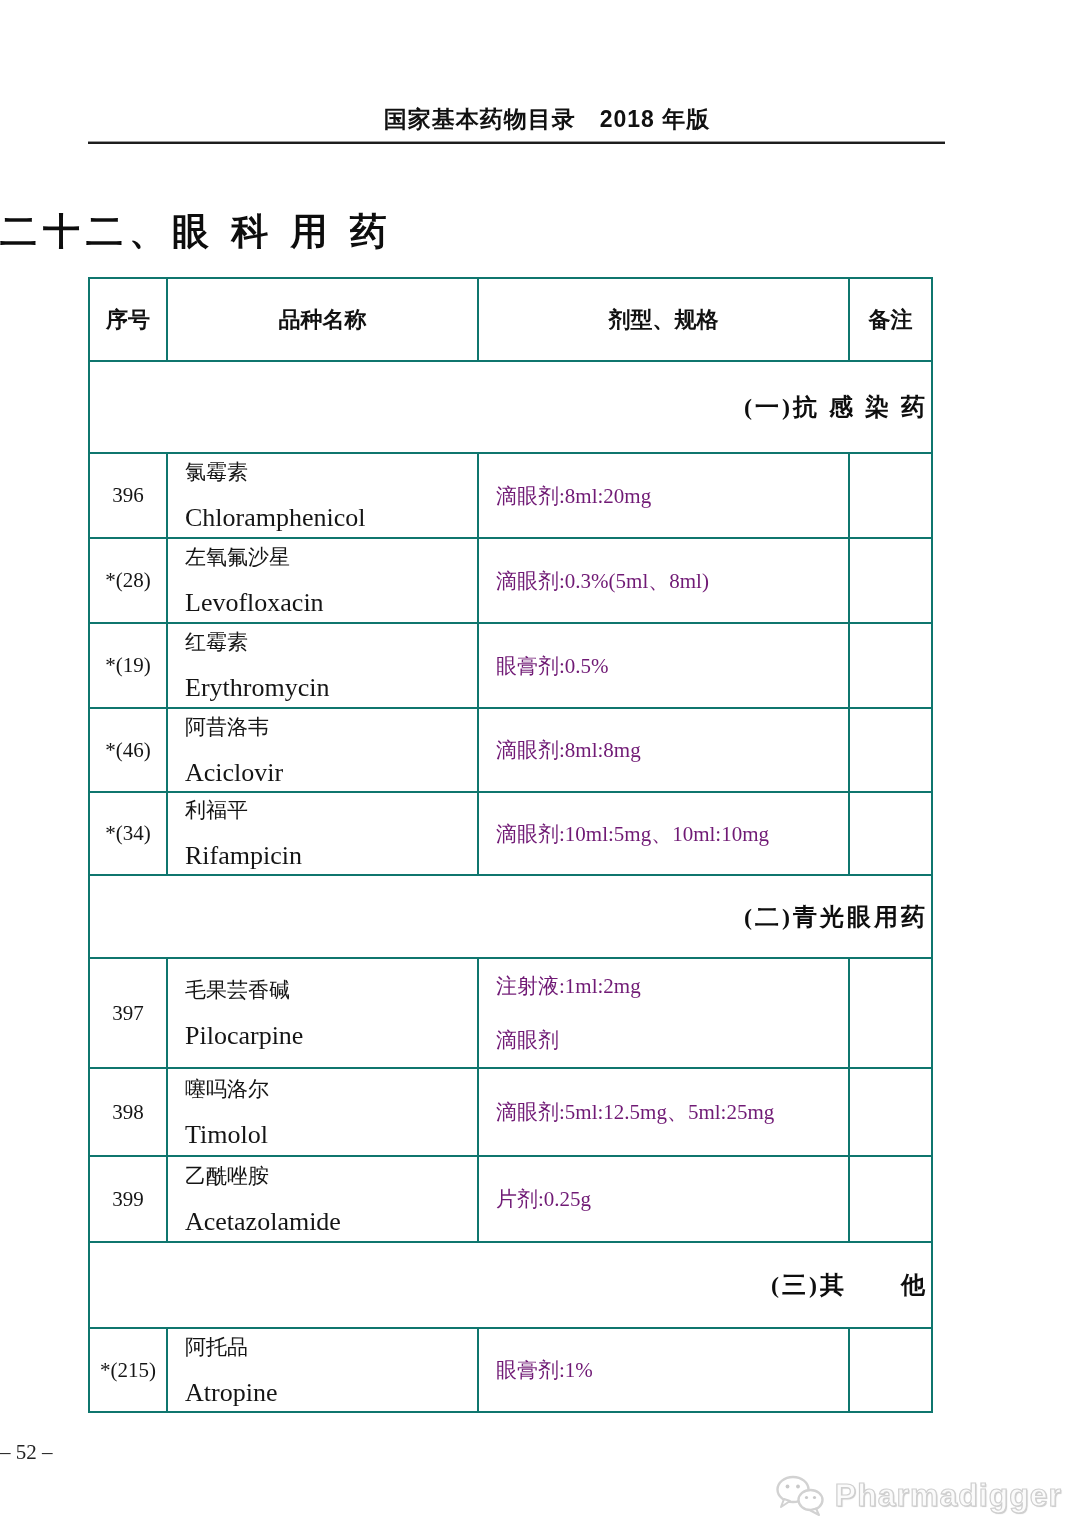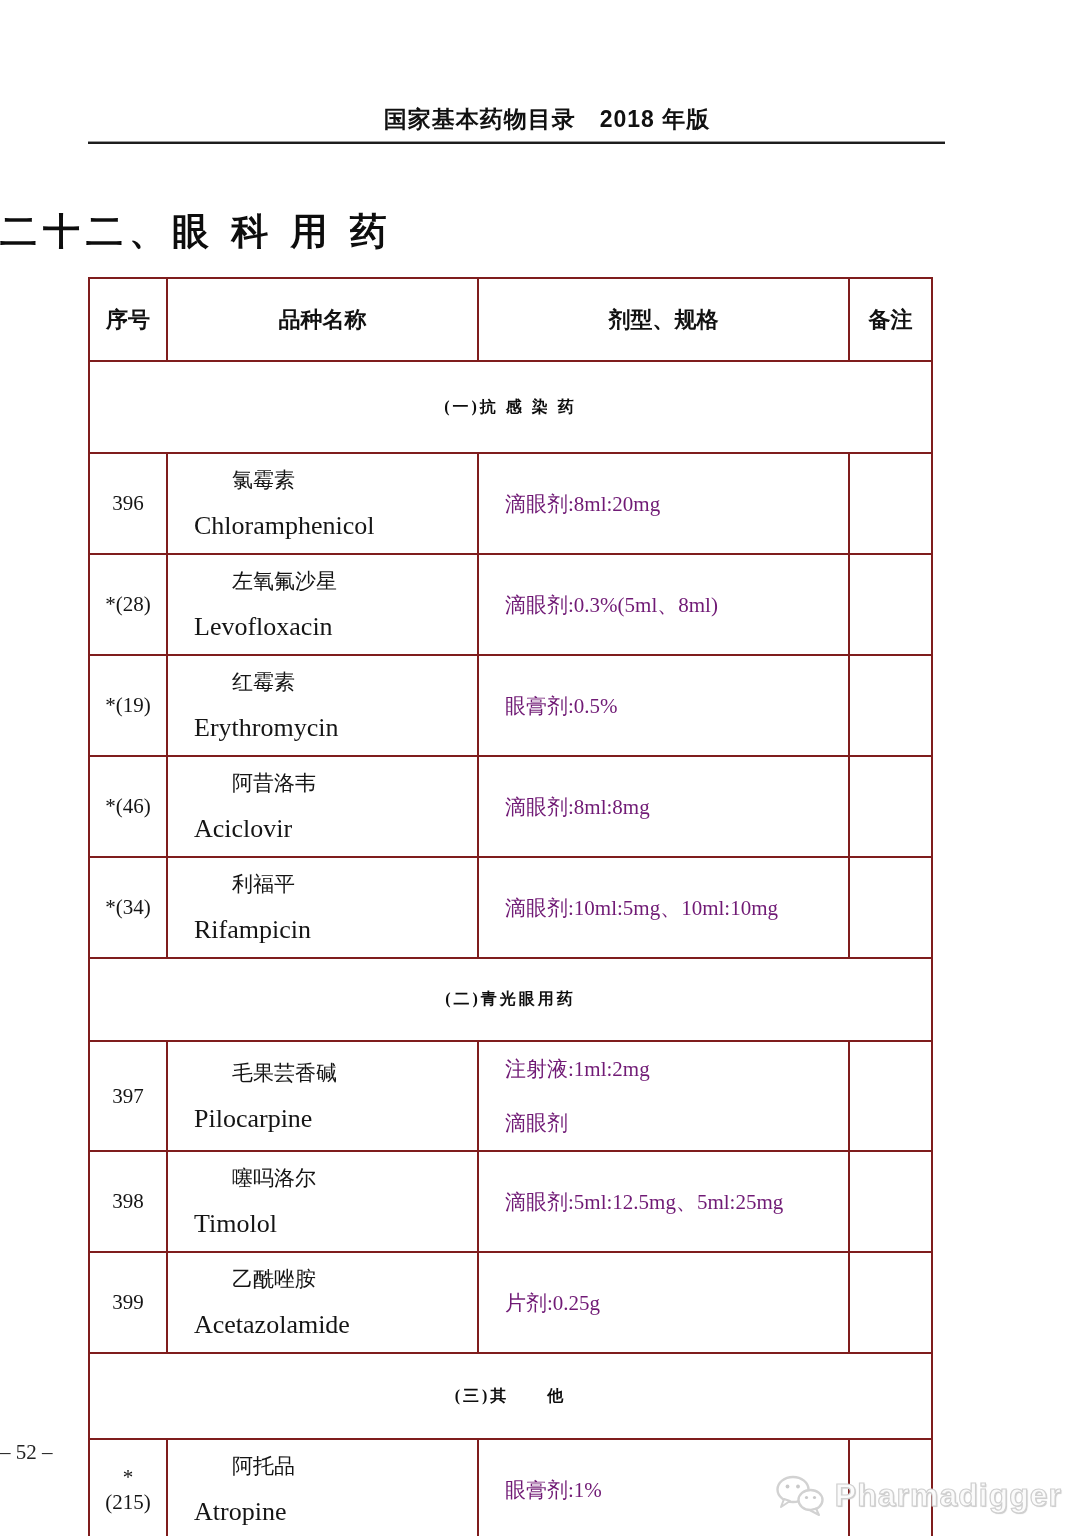--- a/index.html
+++ b/index.html
@@ -20,37 +20,37 @@
   .doc-title {
     position:absolute; top:207px; left:0; width:100%;
     font-family:"Liberation Sans","DejaVu Sans",sans-serif;
     font-weight:bold; font-size:37px; letter-spacing:6px; color:#0d0d0d;
   }
   table.med-table {
     position:absolute; left:88px; top:277px; width:843px;
     border-collapse:collapse; table-layout:fixed;
   }
   .med-table th, .med-table td {
-    border:2px solid #7f1d1d; vertical-align:middle; padding:12px;
+    border:2px solid #0f766e; vertical-align:middle; padding:3px;
   }
   .med-table th {
     font-family:"Liberation Sans","DejaVu Sans",sans-serif;
     font-weight:bold; font-size:22px; text-align:center; color:#111;
   }
   td.section-cell {
-    text-align:center; font-weight:bold; font-size:16px;
+    text-align:right; font-weight:bold; font-size:24px;
     letter-spacing:3px; color:#0e0e0e;
   }
   td.no-cell { text-align:center; font-size:21px; color:#151515; }
   .cellbox {
     display:flex; flex-direction:column; justify-content:center;
     height:100%; padding-left:14px;
   }
   .name-box { gap:17px; }
-  .name-cn { font-size:21px; color:#151515;margin-left:38px; }
+  .name-cn { font-size:21px; color:#151515; }
   .name-en { font-size:26px; color:#151515; }
   .spec-box { gap:26px; }
   .spec-line { font-size:21px; color:#701a75; }
   .page-number {
     position:absolute; top:1440px; left:0; width:100%;
     font-size:21px; color:#222;
   }
   .watermark {
     position:absolute; top:1474px; right:18px;
     display:flex; align-items:center; gap:9px;

